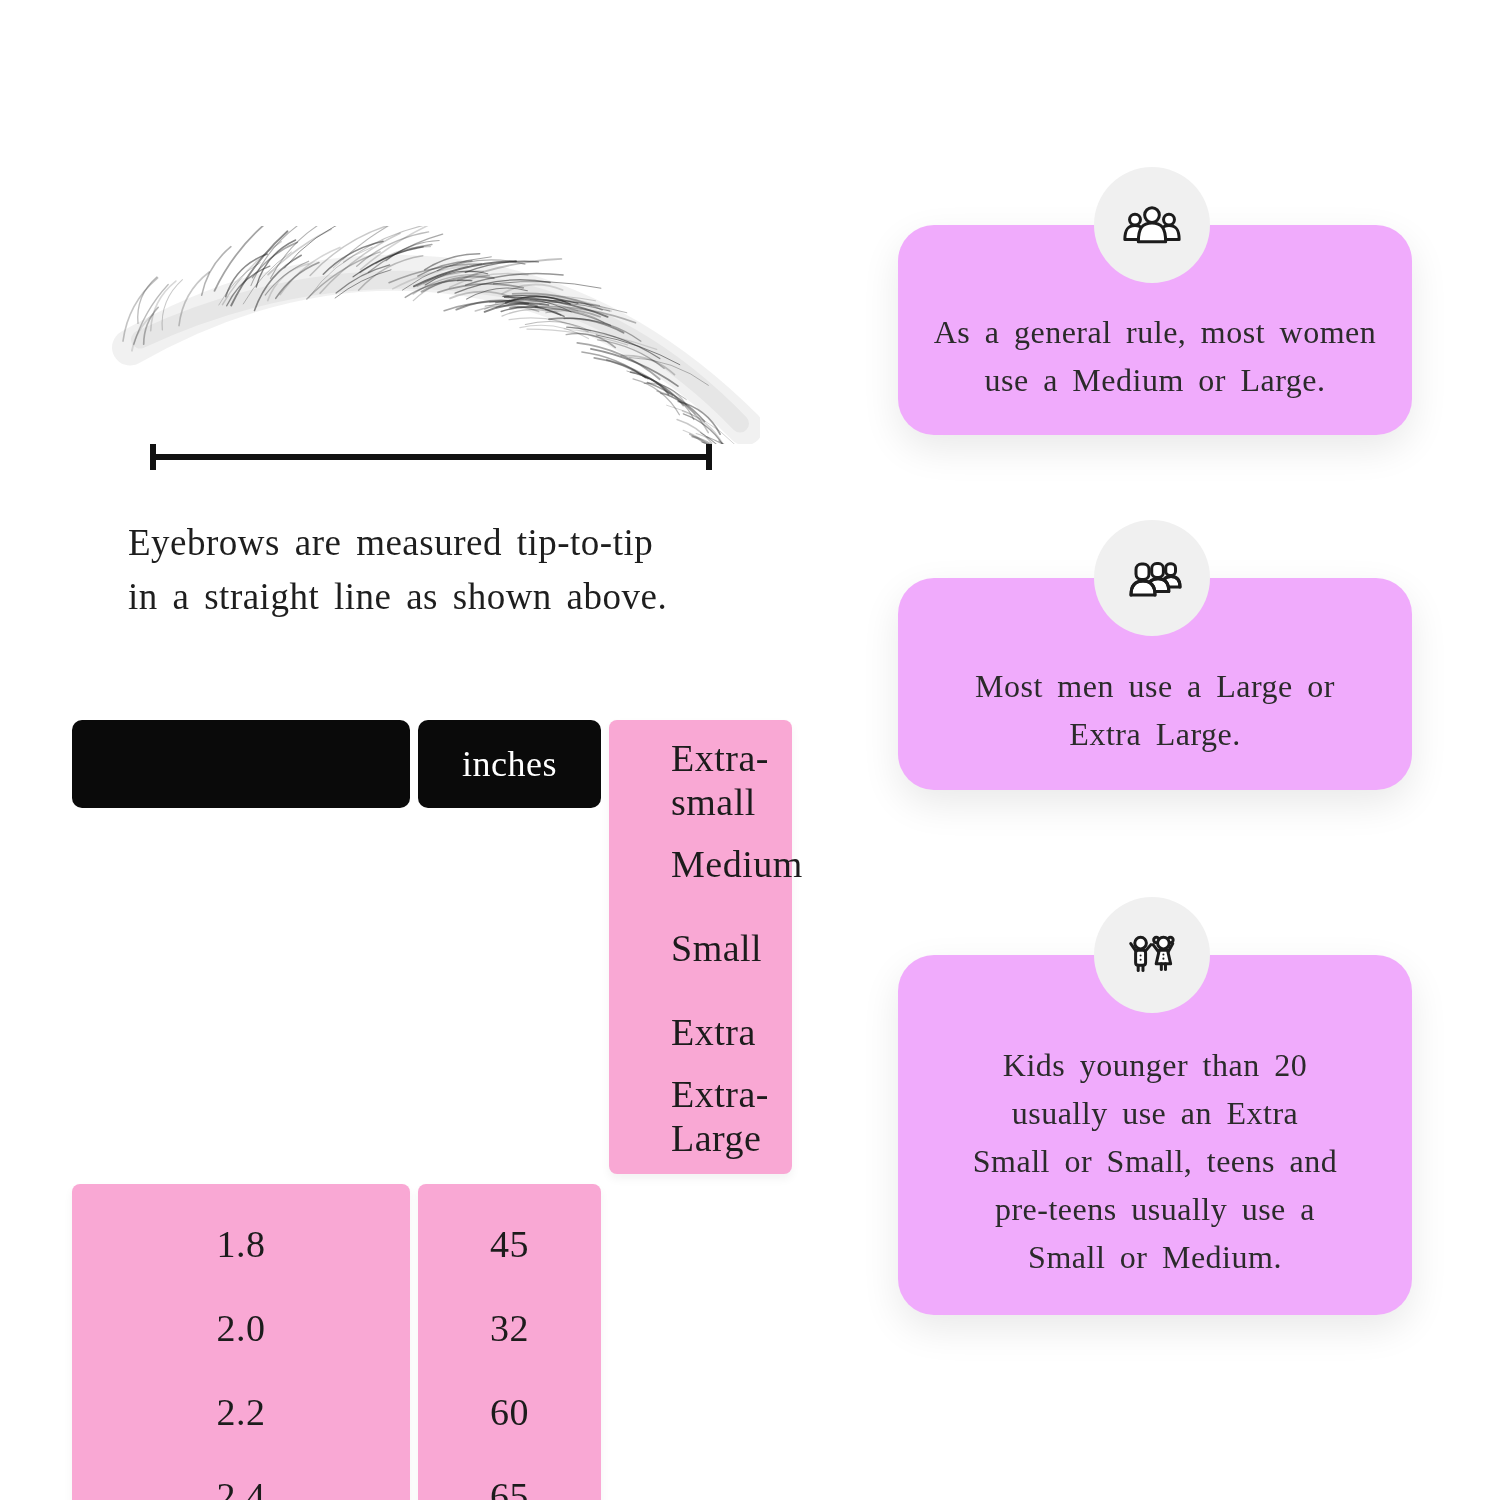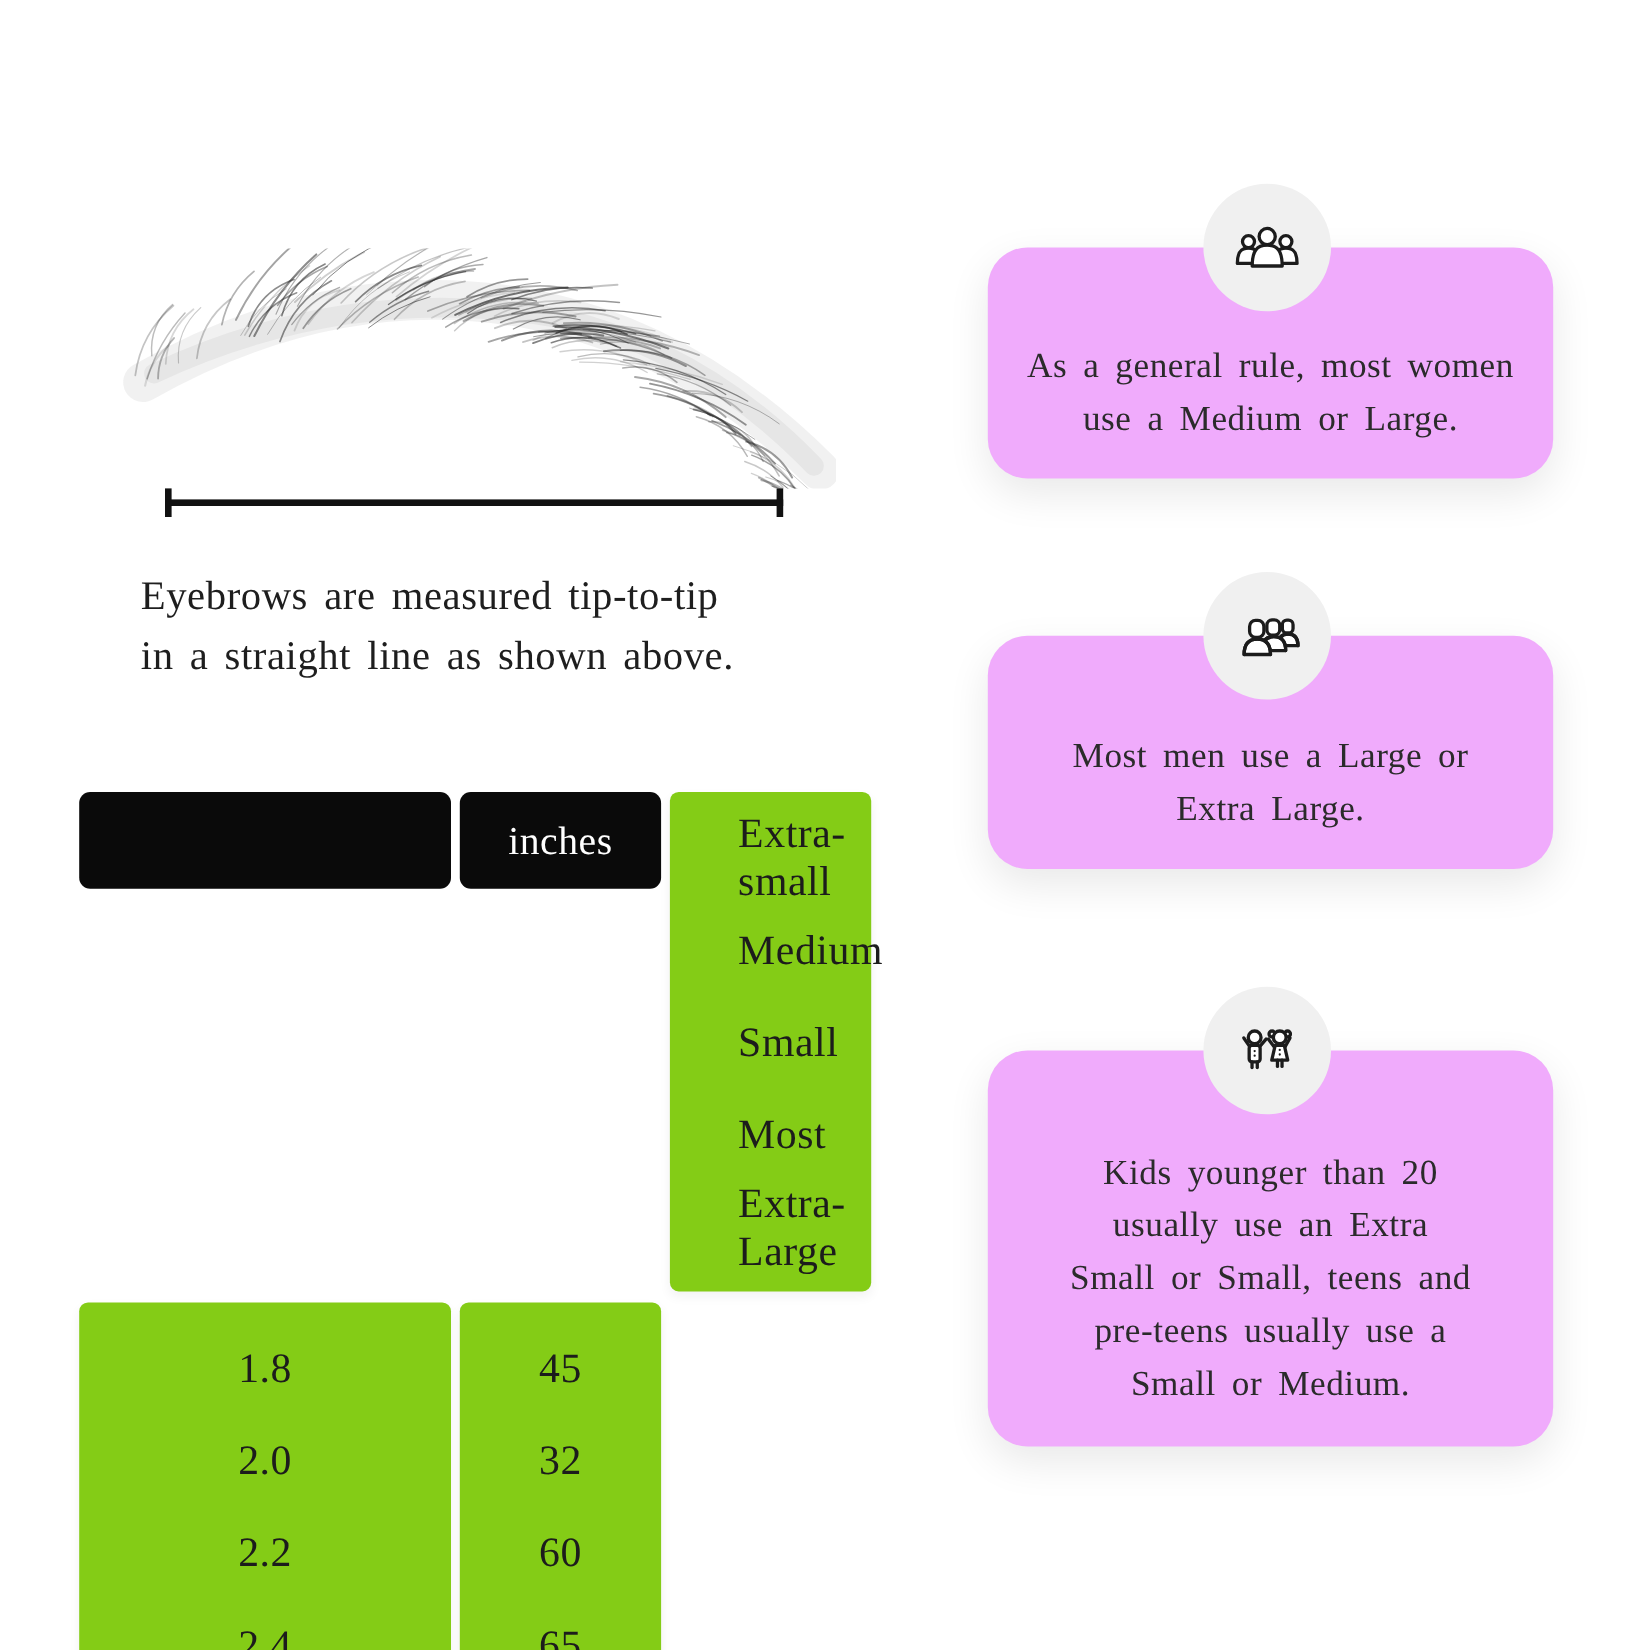--- a/index.html
+++ b/index.html
@@ -31,21 +31,21 @@
     position:absolute;left:72px;top:720px;width:720px;
     display:grid;grid-template-columns:338px 183px 183px;
     grid-column-gap:8px;column-gap:8px;grid-row-gap:10px;row-gap:10px;
   }
   .size-table .hcell{
     height:88px;background:#0a0a0a;border-radius:10px;
     display:flex;align-items:center;justify-content:center;
     color:#ffffff;font-size:36px;letter-spacing:.5px;
   }
   .size-table .bcol{
-    background:#84cc16;border-radius:8px;height:454px;
+    background:#f9a8d4;border-radius:8px;height:454px;
     padding-top:18px;box-sizing:border-box;
     box-shadow:0 5px 10px rgba(0,0,0,0.05);
   }
   .size-table .cellrow{
     height:84px;display:flex;align-items:center;
     font-size:38px;color:#1c1c1c;letter-spacing:.5px;
   }
   .size-table .bcol.labels .cellrow{padding-left:62px;justify-content:flex-start;}
   .size-table .bcol.nums .cellrow{justify-content:center;}
 
@@ -230,21 +230,21 @@
 in a straight line as shown above.</div>
 
 <div class="size-table">
   <div class="hcell"></div>
   <div class="hcell">inches</div>
 
   <div class="bcol labels">
     <div class="cellrow">Extra-small</div>
     <div class="cellrow">Medium</div>
     <div class="cellrow">Small</div>
-    <div class="cellrow">Most</div>
+    <div class="cellrow">Extra</div>
     <div class="cellrow">Extra-Large</div>
   </div>
 
   <div class="bcol nums">
     <div class="cellrow">1.8</div>
     <div class="cellrow">2.0</div>
     <div class="cellrow">2.2</div>
     <div class="cellrow">2.4</div>
     <div class="cellrow">2.6</div>
   </div>

